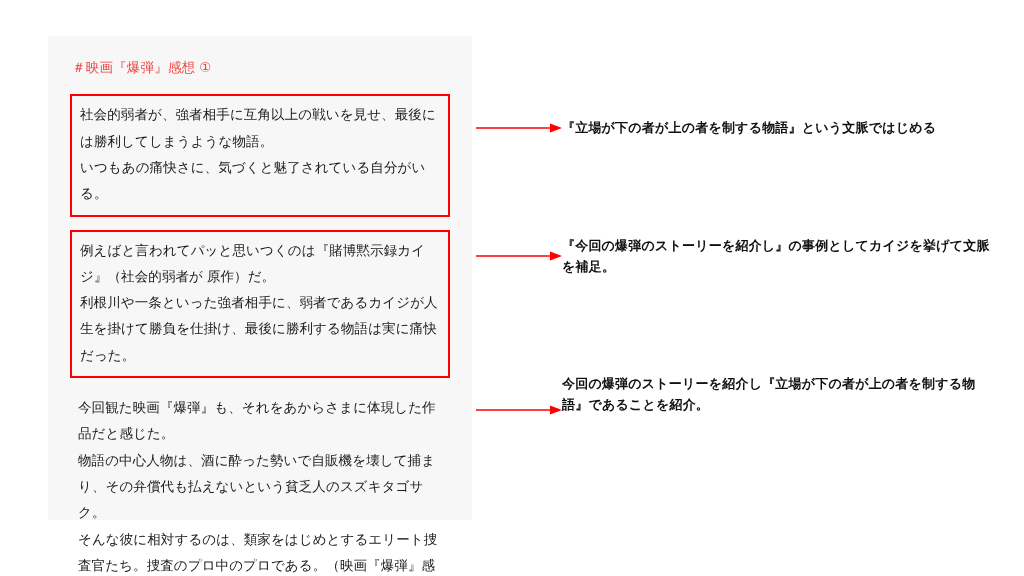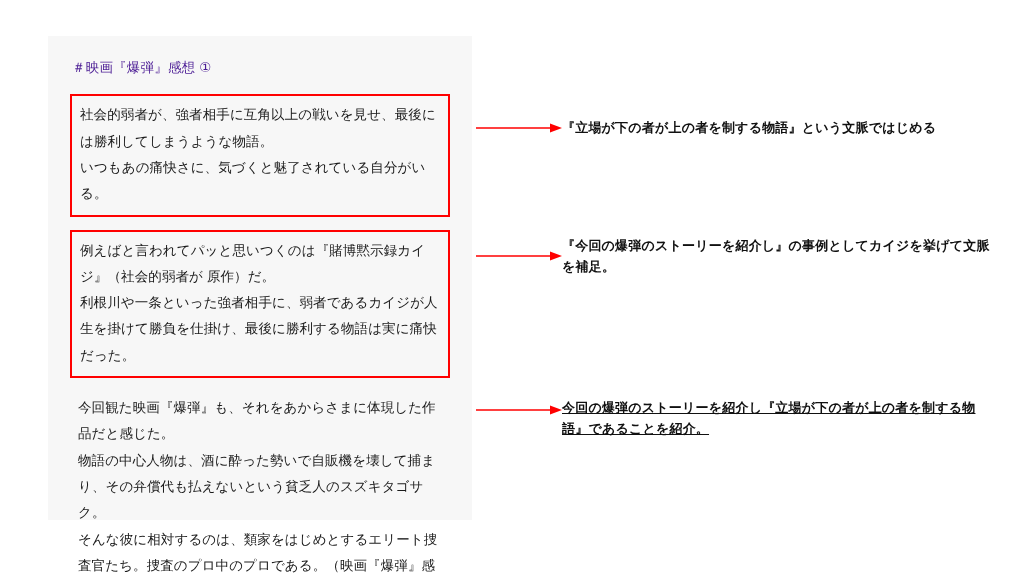--- a/index.html
+++ b/index.html
@@ -22,21 +22,21 @@
     top: 36px;
     width: 424px;
     height: 484px;
     background: #f7f7f7;
     box-sizing: border-box;
     padding: 22px 22px 0 22px;
   }
 
   #post-title {
     font-size: 13.5px;
-    color: #4c1d95;
+    color: #ef4444;
     line-height: 1.5;
     margin: 0 0 16px 2px;
     letter-spacing: 0.2px;
   }
 
   .para {
     font-size: 13.5px;
     line-height: 1.95;
     color: #1a1a1a;
     margin: 0;
@@ -61,21 +61,21 @@
     position: absolute;
     font-size: 13px;
     font-weight: bold;
     color: #111111;
     line-height: 1.6;
     letter-spacing: 0.2px;
     width: 430px;
   }
   #note-1 { left: 562px; top: 118px; }
   #note-2 { left: 562px; top: 236px; }
-  #note-3 { left: 562px; top: 398px; text-decoration: underline; }
+  #note-3 { left: 562px; top: 374px; }
 
   
   .arrow {
     position: absolute;
     height: 12px;
     pointer-events: none;
   }
   #arrow-1 { left: 476px; top: 122px; width: 86px; }
   #arrow-2 { left: 476px; top: 250px; width: 86px; }
   #arrow-3 { left: 476px; top: 404px; width: 86px; }

